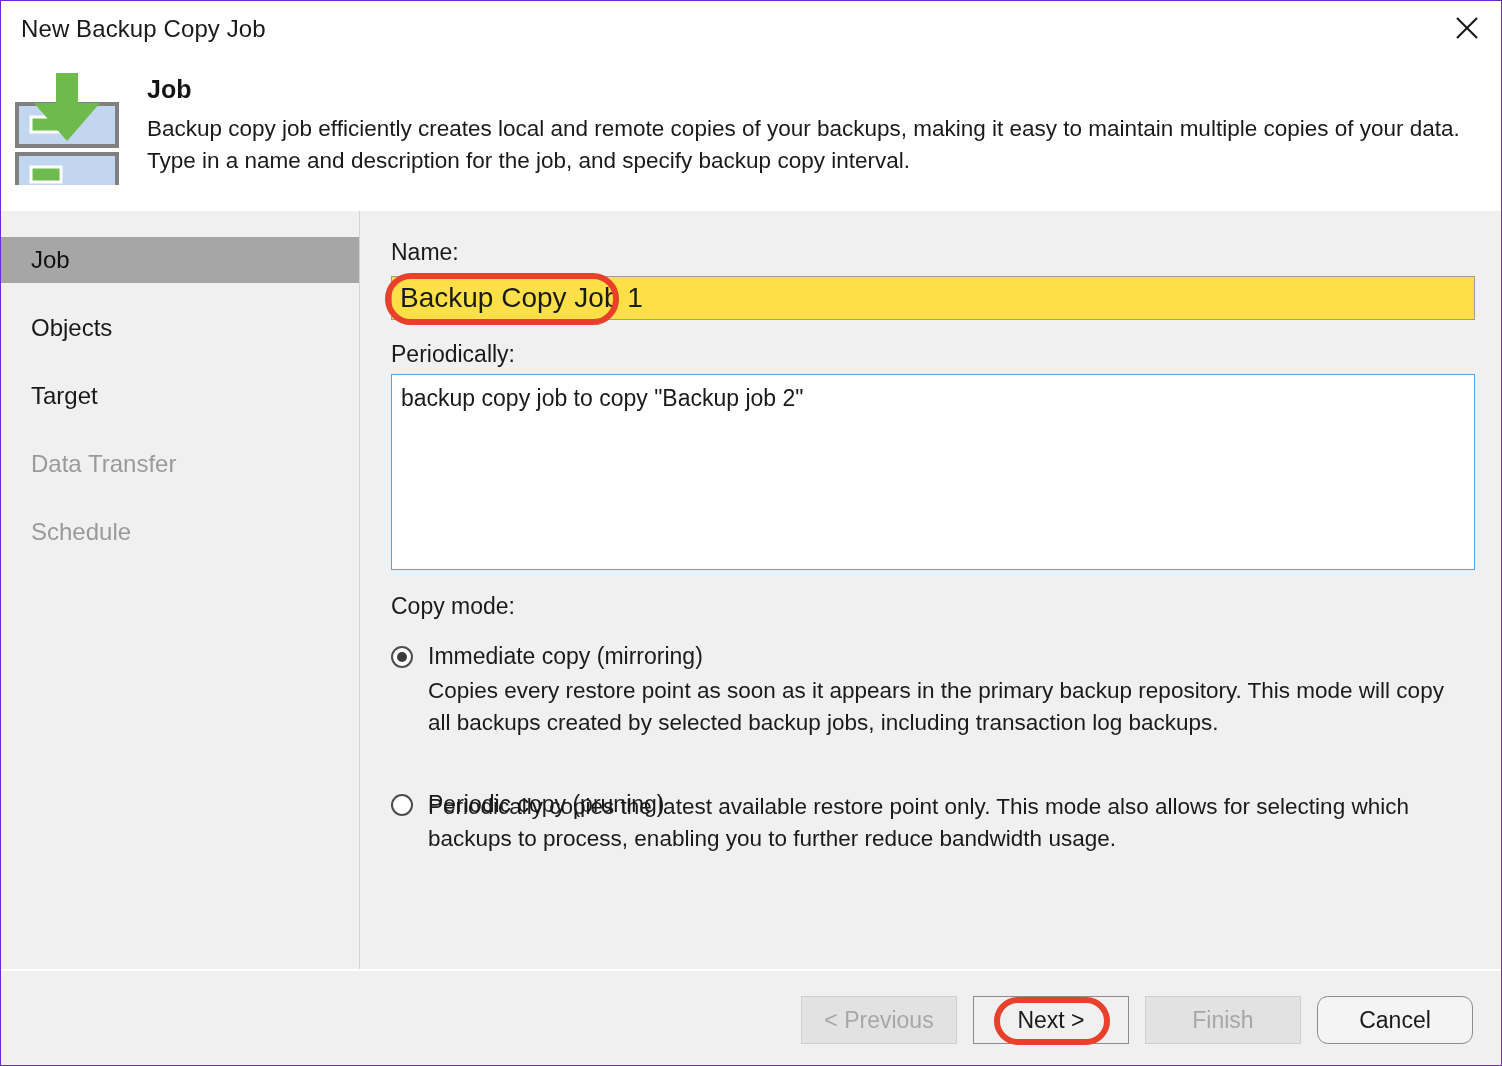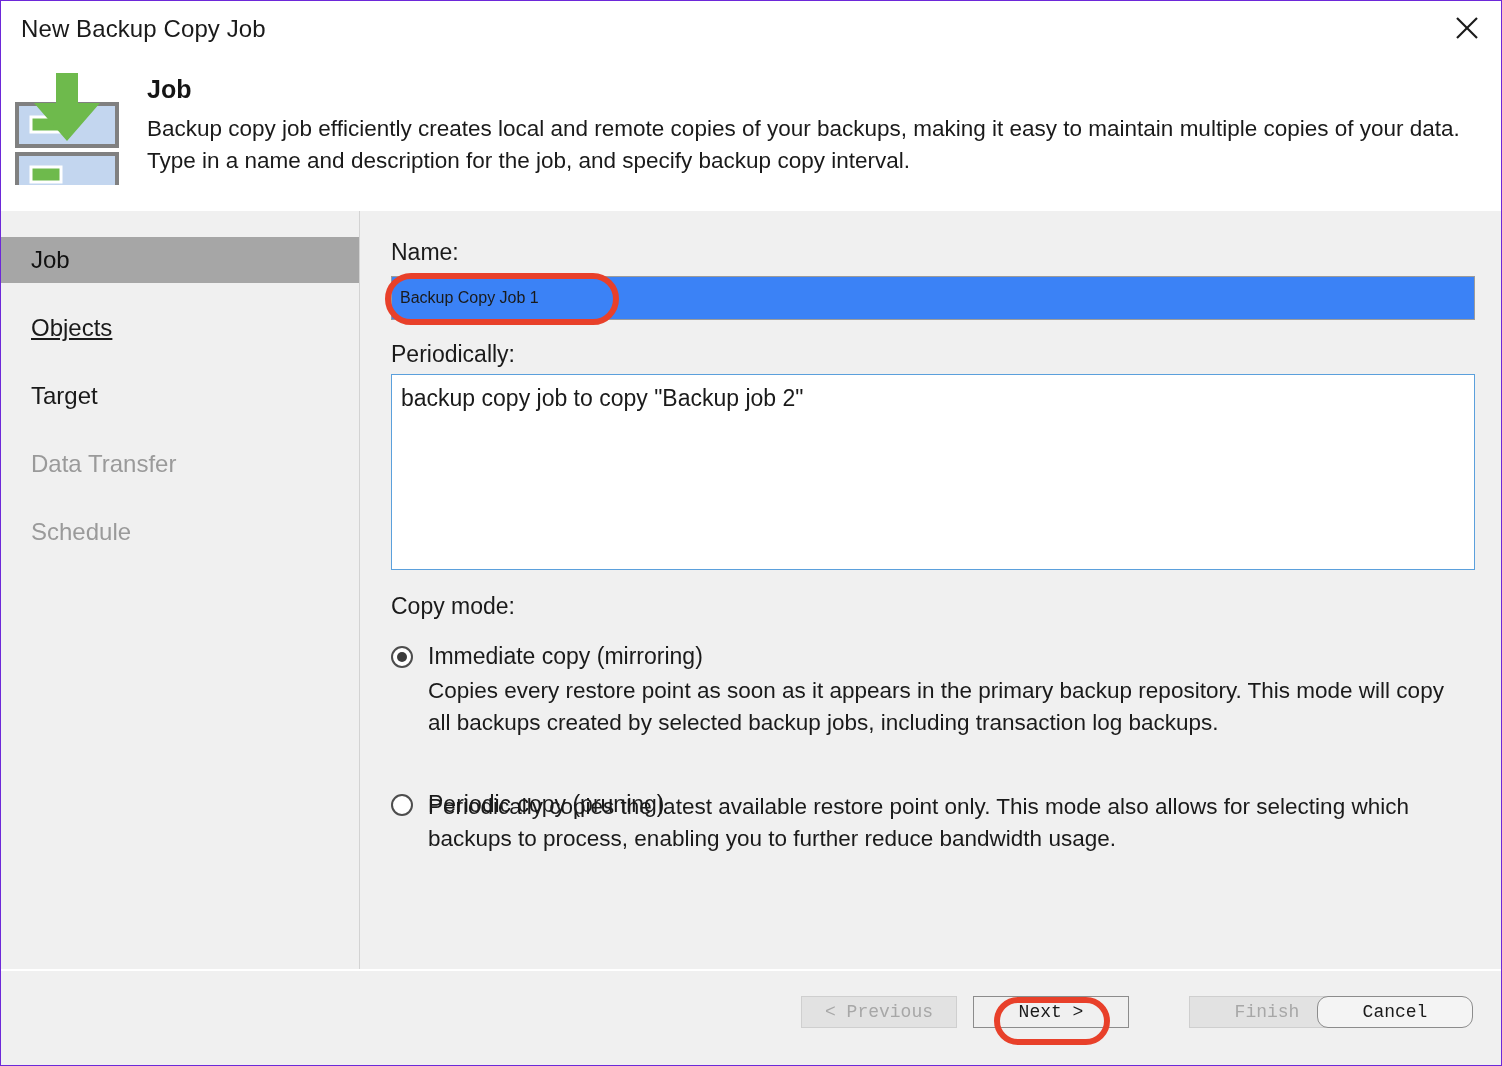--- a/index.html
+++ b/index.html
@@ -140,24 +140,24 @@
     color: #1a1a1a;
   }
 
   .name-input {
     position: absolute;
     left: 30px;
     top: 65px;
     width: 1084px;
     height: 44px;
     box-sizing: border-box;
-    background: #3b82f6;
+    background: #fde047;
     border: 1px solid #9b9b9b;
     font-family: "Liberation Sans", sans-serif;
-    font-size: 16px;
+    font-size: 28px;
     color: #1a1a1a;
     padding: 0 8px;
     outline: none;
   }
 
   .desc-input {
     position: absolute;
     left: 30px;
     top: 163px;
     width: 1084px;
@@ -230,24 +230,24 @@
     position: absolute;
     left: 0;
     top: 970px;
     width: 1502px;
     height: 94px;
     background: #f0f0f0;
   }
   .btn {
     position: absolute;
     top: 25px;
-    height: 32px;
-    box-sizing: border-box;
-    font-family: Liberation Mono, monospace;
-    font-size: 18px;
+    height: 48px;
+    box-sizing: border-box;
+    font-family: Liberation Sans, sans-serif;
+    font-size: 23px;
     background: #f0f0f0;
     border: 1px solid #8c8c8c;
     color: #1a1a1a;
     cursor: pointer;
     display: flex;
     align-items: center;
     justify-content: center;
     white-space: nowrap;
   }
   .btn.disabled {
@@ -298,21 +298,21 @@
     <div class="header-title">Job</div>
     <div class="header-desc">Backup copy job efficiently creates local and remote copies of your backups, making it easy to maintain multiple copies of your data. Type in a name and description for the job, and specify backup copy interval.</div>
   </div>
 
   <div class="body-area">
 
     <div class="sidebar">
       <div class="nav-item selected" style="top:26px;">
           <span>Job</span>
         </div>
-      <div class="nav-item" style="top:94px;text-decoration:underline;">
+      <div class="nav-item" style="top:94px;">
           <span>Objects</span>
         </div>
       <div class="nav-item" style="top:162px;">
           <span>Target</span>
         </div>
       <div class="nav-item disabled" style="top:230px;">
           <span>Data Transfer</span>
         </div>
       <div class="nav-item disabled" style="top:298px;">
           <span>Schedule</span>
@@ -341,20 +341,20 @@
       </div>
       <div class="radio-desc" style="top:580px;">Periodically copies the latest available restore point only. This mode also allows for selecting which backups to process, enabling you to further reduce bandwidth usage.</div>
 
     </div>
   </div>
 
   <div class="footer-sep"></div>
   <div class="footer">
     <div class="btn disabled" style="left:800px; width:156px;">&lt; Previous</div>
     <div class="btn" style="left:972px; width:156px;">Next &gt;</div>
-    <div class="btn disabled" style="left:1144px; width:156px;margin-left:44px;">Finish</div>
+    <div class="btn disabled" style="left:1144px; width:156px;">Finish</div>
     <div class="btn cancel" style="left:1316px; width:156px;border-radius:11px;">Cancel</div>
   </div>
 
   <div class="annot" style="left:384px; top:272px; width:234px; height:52px;"></div>
   <div class="annot" style="left:993px; top:996px; width:116px; height:48px;"></div>
 
 </div>
 
 </body></html>

